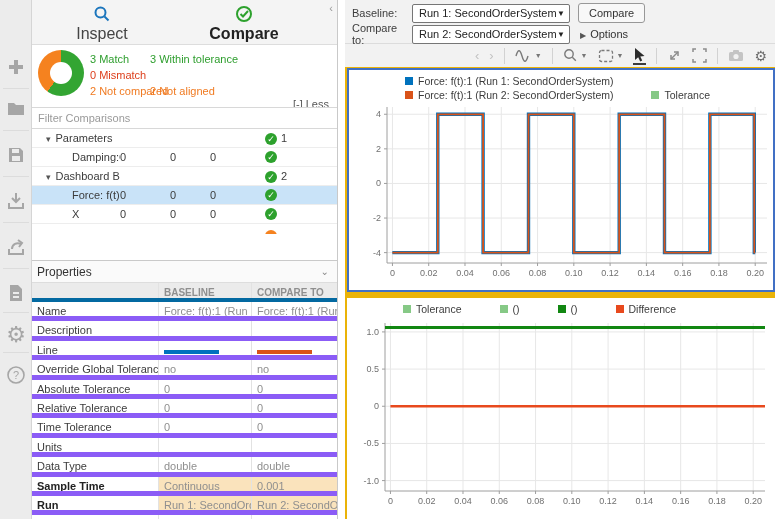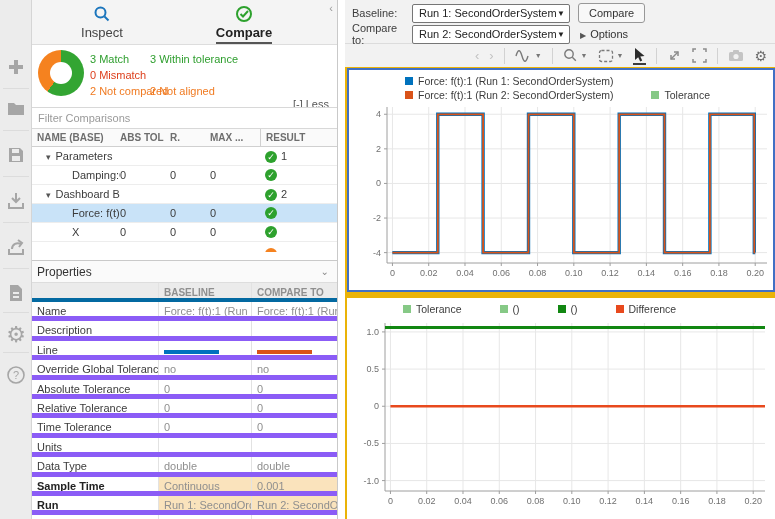--- a/index.html
+++ b/index.html
@@ -10,21 +10,21 @@
   .iconstrip { position:absolute; left:0; top:0; width:32px; height:519px; background:#ececec; border-right:1px solid #d5d5d5; }
   .strip-icon { position:absolute; left:0; width:32px; height:34px; display:flex; align-items:center; justify-content:center; color:#a6a6a6; }
   .strip-sep { position:absolute; left:3px; width:26px; border-top:1px solid #dcdcdc; }
 
   
   .leftpanel { position:absolute; left:32px; top:0; width:306px; height:519px; background:#fff; border-right:1px solid #c9c9c9; }
 
   .tabbar { position:absolute; left:0; top:0; width:100%; height:45px; background:#f4f4f4; border-bottom:1px solid #dddddd; }
   .tab { position:absolute; top:0; height:45px; width:140px; text-align:center; cursor:default; }
   .tab .tab-icon { margin-top:5px; height:20px; }
-  .tab .tab-label { font-size:13px; color:#444; display:inline-block; padding-bottom:2px; }
+  .tab .tab-label { font-size:16px; color:#444; display:inline-block; padding-bottom:2px; }
   .tab.active .tab-label { font-weight:bold; color:#222; border-bottom:2px solid #555; }
   .collapse-chevron { position:absolute; right:4px; top:2px; color:#9a9a9a; font-size:11px; }
 
   .summary { position:absolute; left:0; top:45px; width:100%; height:62px; background:#fff; }
   .donut { position:absolute; left:6px; top:5px; width:46px; height:46px; border-radius:50%; }
   .donut::after { content:""; position:absolute; left:12px; top:12px; width:22px; height:22px; background:#fff; border-radius:50%; }
   .stat { position:absolute; font-size:11px; }
   .stat.green { color:#2e9e2e; }
   .stat.red { color:#dd3e1b; }
   .stat.orange { color:#f07a21; }
@@ -181,27 +181,20 @@
     <div class="stat orange" style="left:58px; top:40px">2 Not compared</div>
     <div class="stat orange" style="left:118px;top:40px">2 Not aligned</div>
     <div class="less-link">[-] Less</div>
   </div>
 
   <div class="filterbox">
     <input type="text" placeholder="Filter Comparisons" style="">
   </div>
 
   <div class="cmp-table">
-    <div class="cmp-row header">
-      <div class="c-name">NAME (BASE)</div>
-      <div class="c-val">ABS TOL</div>
-      <div class="c-val">R.</div>
-      <div class="c-val">MAX ...</div>
-      <div class="c-val" style="border-left:1px solid #d0d0d0;padding-left:5px">RESULT</div>
-    </div>
 
     <div class="cmp-row">
       <div class="c-name group"><span class="expander">▾</span><span>Parameters</span></div>
       <div class="c-val"></div>
       <div class="c-val"></div>
       <div class="c-val"></div>
       <div class="c-result" style="padding-left:5px">
           <span class="check-icon">✓</span>
           <span>1</span>
         </div>

